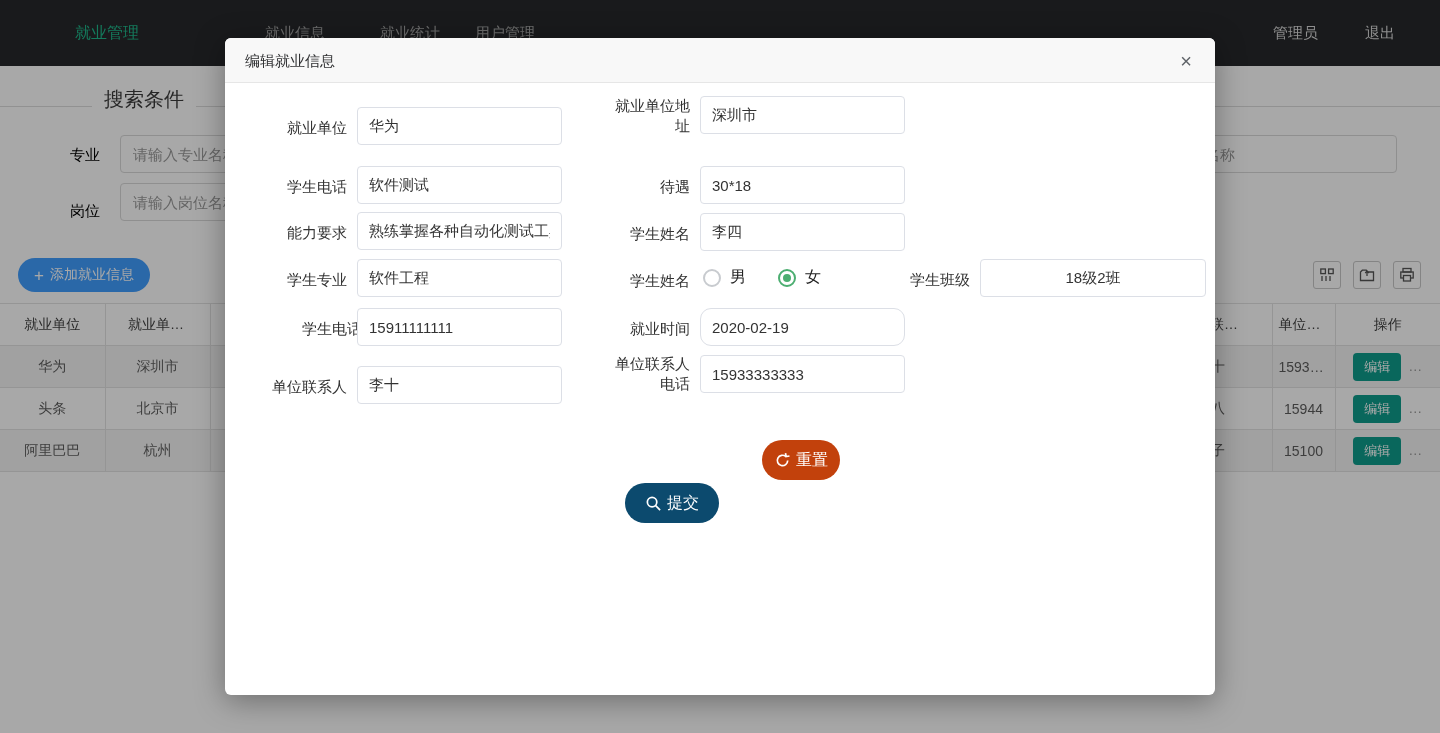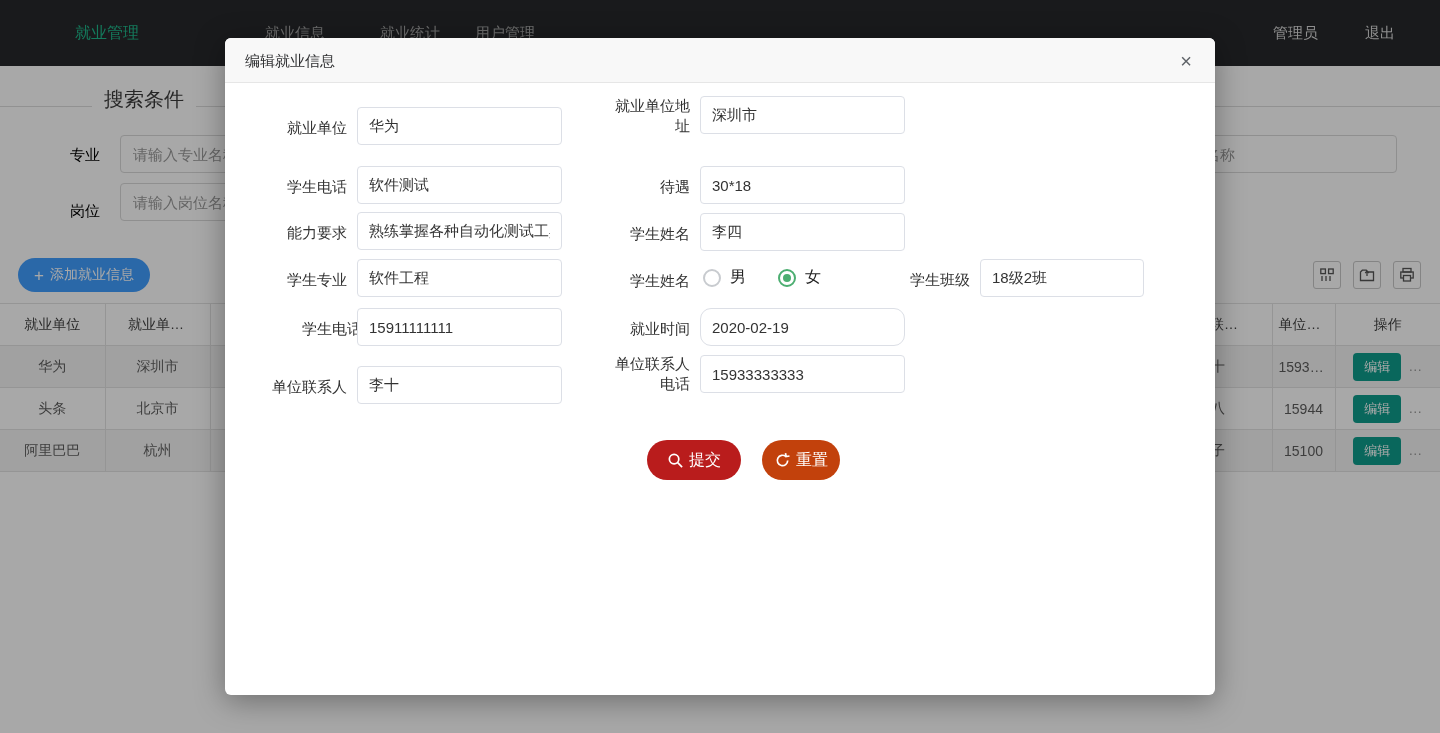--- a/index.html
+++ b/index.html
@@ -45,21 +45,21 @@
   .mlabel { position:absolute; font-size:15px; color:#333; text-align:right; line-height:20px; }
   .minp { position:absolute; width:205px; height:38px; border:1px solid #dcdfe6; border-radius:4px; padding:0 11px; font-size:15px; color:#333; outline:none; background:#fff; }
 
   .radio-group { position:absolute; left:478px; top:229px; display:flex; align-items:center; gap:32px; }
   .radio-item { display:flex; align-items:center; gap:9px; font-size:16px; color:#222; cursor:pointer; }
   .radio { width:18px; height:18px; border-radius:50%; border:2px solid #c8cbcf; background:#fff; display:inline-flex; align-items:center; justify-content:center; }
   .radio-item.checked .radio { border-color:#4cae71; }
   .radio .dot { width:8px; height:8px; border-radius:50%; background:#4cae71; }
 
   .m-btn { position:absolute; top:402px; height:40px; border:none; border-radius:20px; color:#fff; font-size:16px; display:flex; align-items:center; justify-content:center; gap:5px; cursor:pointer; font-family:inherit; }
-  .btn-submit { left:422px; width:94px; background:#b91c1c; }
+  .btn-submit { left:400px; width:94px; background:#0c4a6e;margin-top:43px; }
   .btn-reset { left:537px; width:78px; background:#c2410c;text-align:right; }
 </style>
 </head>
 <body>
 
 <div class="screen">
 
   <div class="navbar">
     <span class="brand">就业管理</span>
     <span class="nav-item" style="left:265px;">就业信息</span>
@@ -192,21 +192,21 @@
         <span>男</span>
       </label>
       <label class="radio-item checked">
         <span class="radio">
             <span class="dot"></span>
           </span>
         <span>女</span>
       </label>
     </div>
     <div class="mlabel" style="left:670px; top:232px; width:75px;">学生班级</div>
-    <input class="minp" style="left: 755px; top: 221px; width: 164px;" value="18级2班">
+    <input class="minp" style="left: 755px; top: 221px; width: 226px; text-align: center;" value="18级2班">
 
     <div class="mlabel" style="left:42px; top:281px; width:95px;">学生电话</div>
     <input class="minp" style="left: 132px; top: 270px;" value="15911111111">
     <div class="mlabel" style="left:387px; top:281px; width:78px;">就业时间</div>
     <input class="minp" style="left: 475px; top: 270px; border-radius: 11px;" value="2020-02-19">
 
     <div class="mlabel" style="left:27px; top:339px; width:95px;">单位联系人</div>
     <input class="minp" style="left: 132px; top: 328px;" value="李十">
     <div class="mlabel" style="left:387px; top:316px; width:78px;">单位联系人电话</div>
     <input class="minp" style="left: 475px; top: 317px;" value="15933333333">

